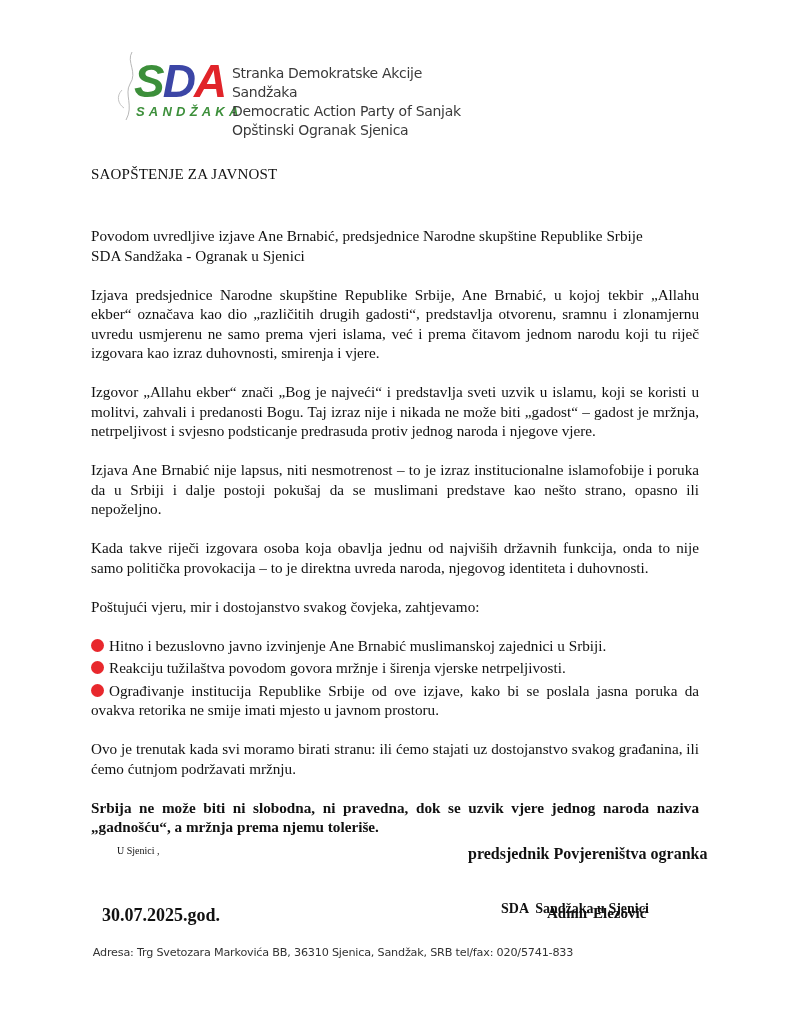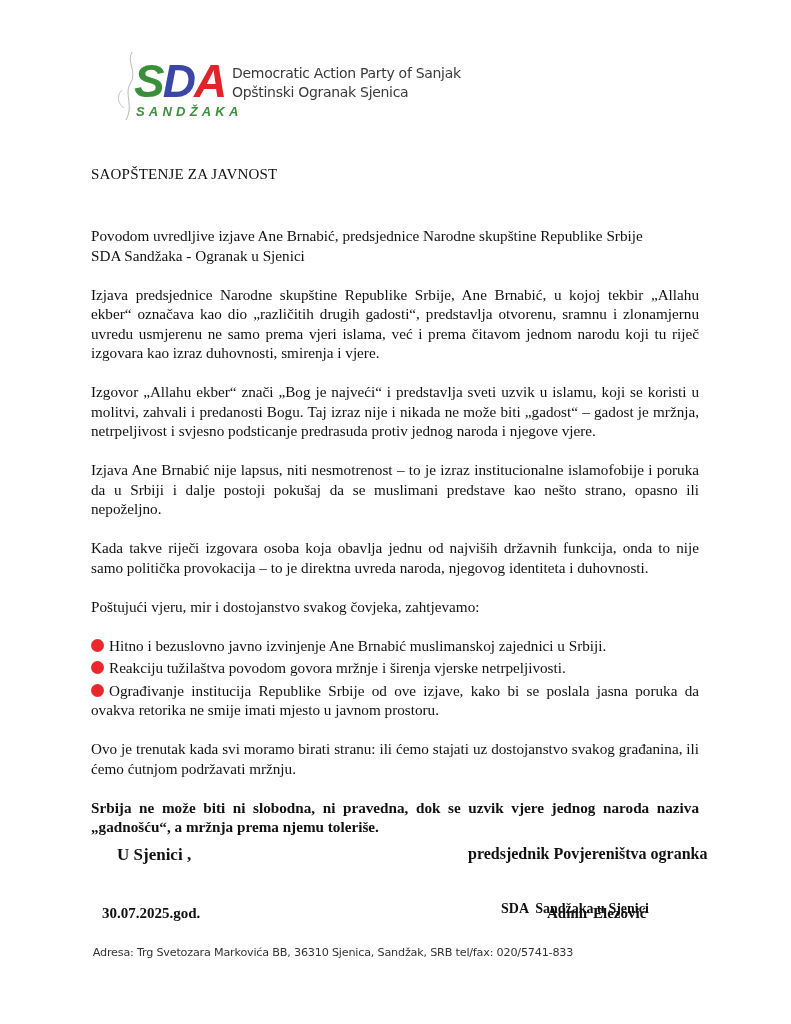--- a/index.html
+++ b/index.html
@@ -112,29 +112,29 @@
       margin-right: 5px;
       vertical-align: -1px;
     }
     .bold-statement {
       font-weight: bold;
     }
     .sig-left-place {
       position: absolute;
       left: 117px;
       top: 845px;
-      font-weight: bold;
-      font-size: 17px;
+      font-weight: normal;
+      font-size: 10px;
     }
     .sig-left-date {
       position: absolute;
       left: 102px;
       top: 905px;
       font-weight: bold;
-      font-size: 15px;
+      font-size: 18px;
     }
     .sig-right-1 {
       position: absolute;
       left: 468px;
       top: 845px;
       font-weight: bold;
       font-size: 16px;
     }
     .sig-right-2 {
       position: absolute;
@@ -173,20 +173,21 @@
     <svg class="logo-swirl" viewBox="0 0 30 75">
       <path d="M20 2 C 14 12, 26 22, 18 34 C 12 44, 22 56, 14 70" fill="none" stroke="#b8b8b8" stroke-width="1"></path>
       <path d="M10 40 C 4 46, 6 54, 12 58" fill="none" stroke="#c4c4c4" stroke-width="1"></path>
     </svg>
     <div class="logo-sda">
       <span class="logo-s" style="color: rgb(60, 143, 58);">S</span><span class="logo-d" style="color: rgb(60, 70, 166);">D</span><span class="logo-a" style="color: rgb(225, 36, 42);">A</span>
     </div>
     <div class="logo-sub" style="color: rgb(60, 143, 58);">SANDŽAKA</div>
   </div>
   <div class="org-lines">
+    <div>Stranka Demokratske Akcije Sandžaka</div>
     <div>Democratic Action Party of Sanjak</div>
     <div>Opštinski Ogranak Sjenica</div>
   </div>
 </div>
 
 <div class="doc-title">SAOPŠTENJE ZA JAVNOST</div>
 
 <div class="content">
   <p class="left">
     <span>Povodom uvredljive izjave Ane Brnabić, predsjednice Narodne skupštine Republike Srbije</span><br>

